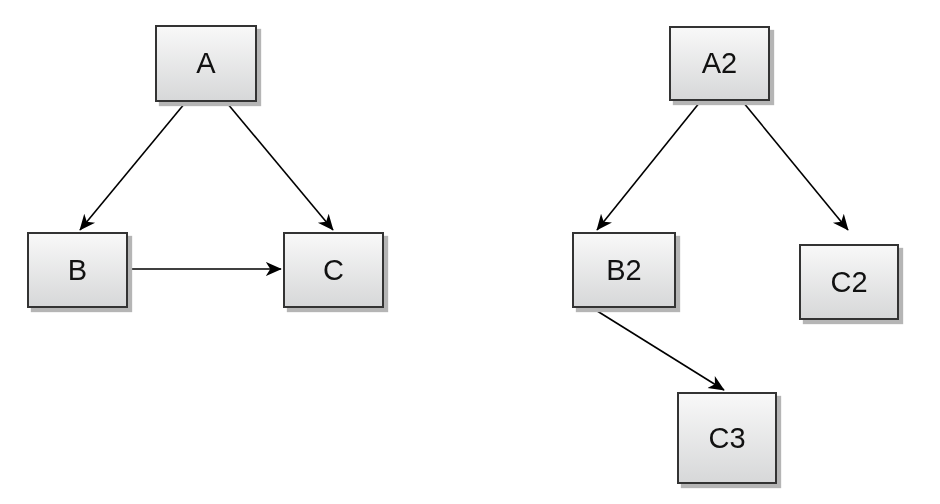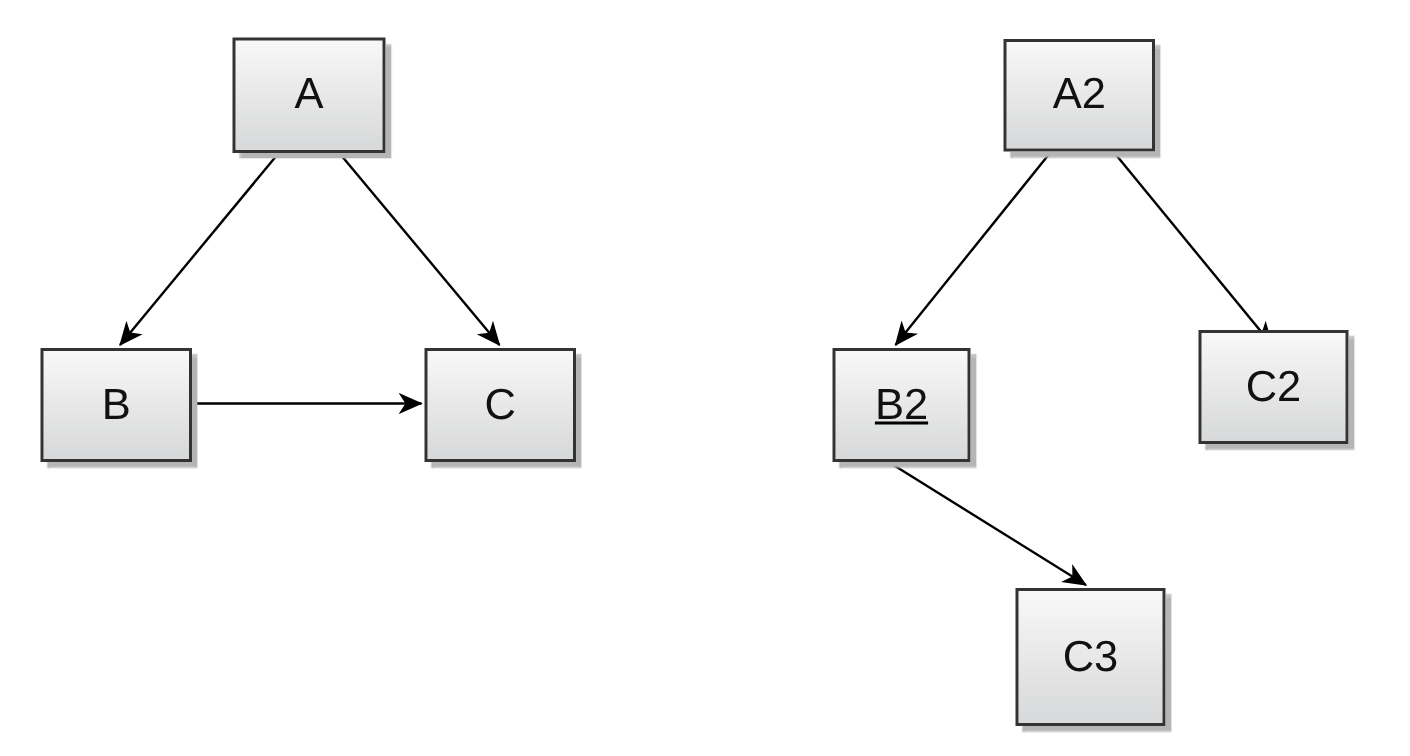--- a/index.html
+++ b/index.html
@@ -63,22 +63,22 @@
   </div>
   <div class="node" style="left: 27px; top: 232px; width: 101px; height: 76px;">
     <span class="node-label">B</span>
   </div>
   <div class="node" style="left: 283px; top: 232px; width: 101px; height: 76px;">
     <span class="node-label">C</span>
   </div>
   <div class="node" style="left: 669px; top: 26px; width: 101px; height: 75px; justify-content: center;">
     <span class="node-label">A2</span>
   </div>
-  <div class="node" style="left: 555px; top: 232px; width: 92px; height: 76px; text-decoration: underline;">
+  <div class="node" style="left: 572px; top: 232px; width: 104px; height: 76px;">
     <span class="node-label">B2</span>
   </div>
-  <div class="node" style="left: 799px; top: 220px; width: 100px; height: 76px;">
+  <div class="node" style="left: 799px; top: 244px; width: 100px; height: 76px;">
     <span class="node-label">C2</span>
   </div>
   <div class="node" style="left: 677px; top: 392px; width: 100px; height: 92px;">
     <span class="node-label">C3</span>
   </div>
 </div>
 
 </body></html>

